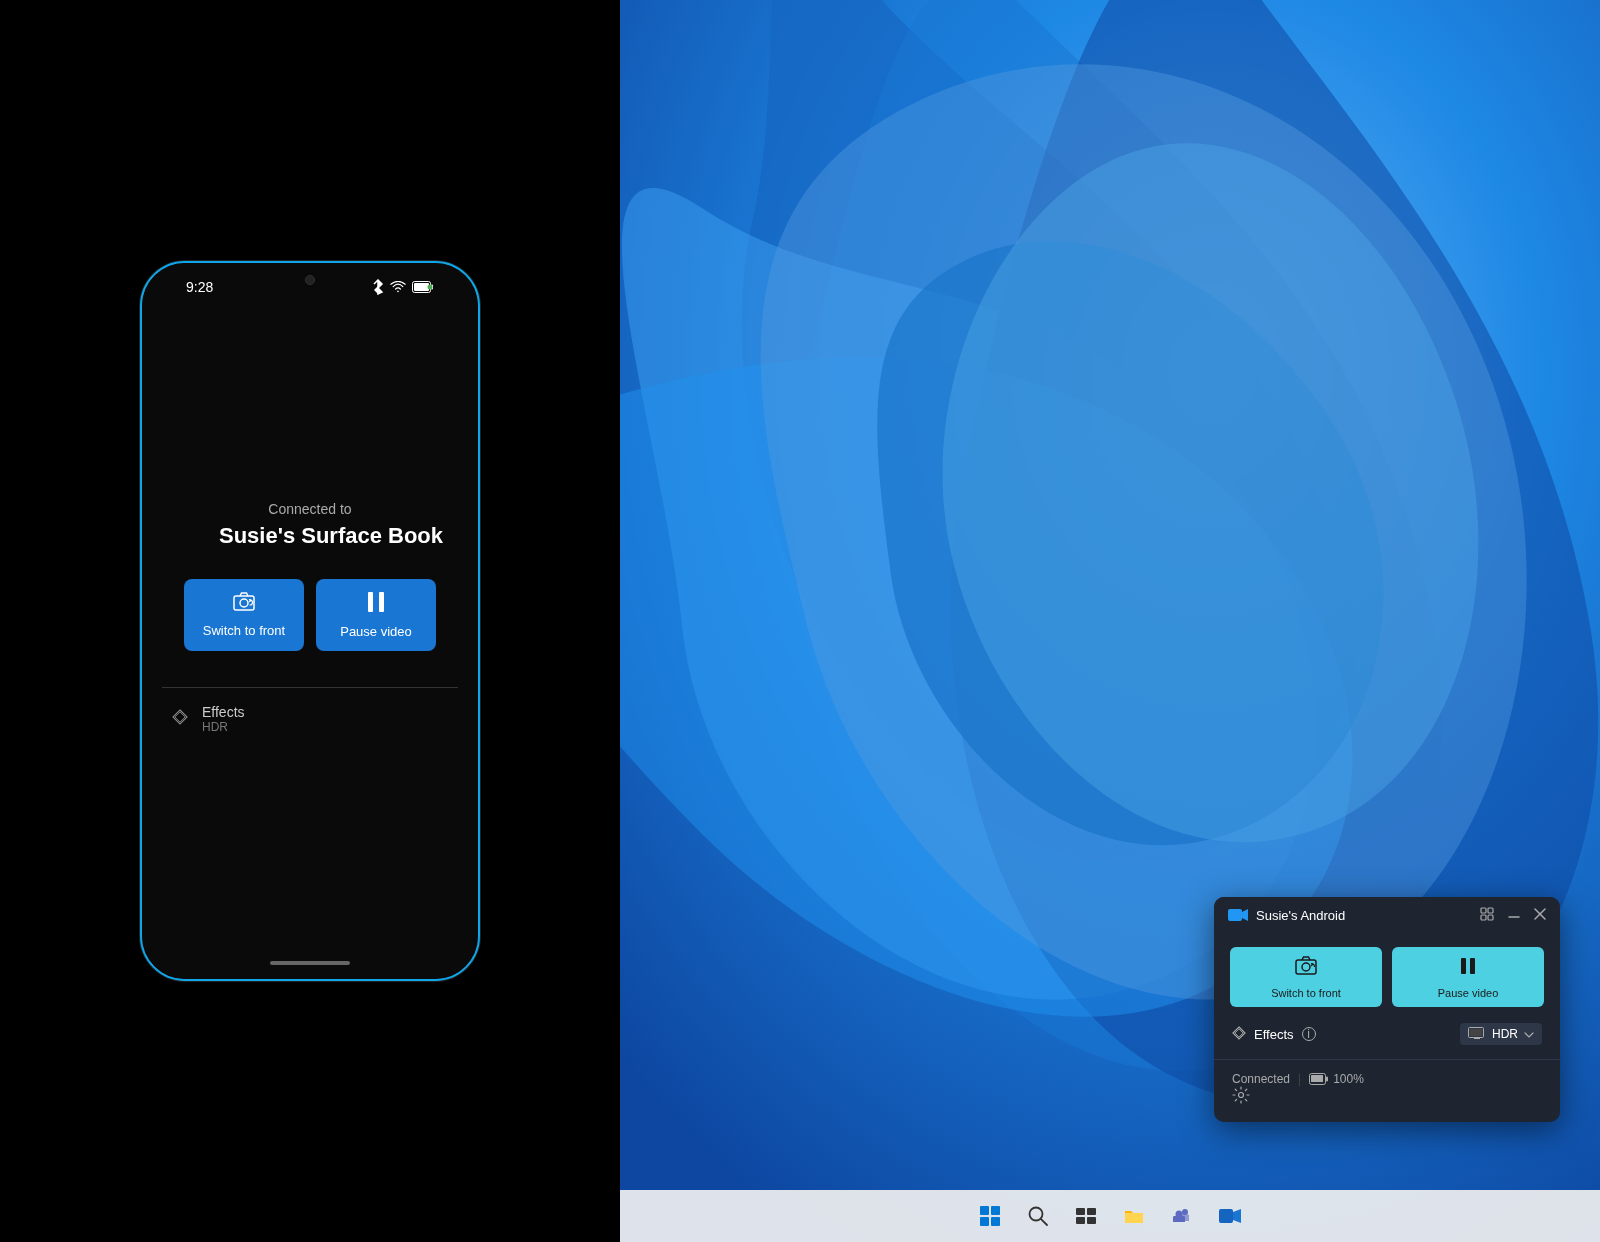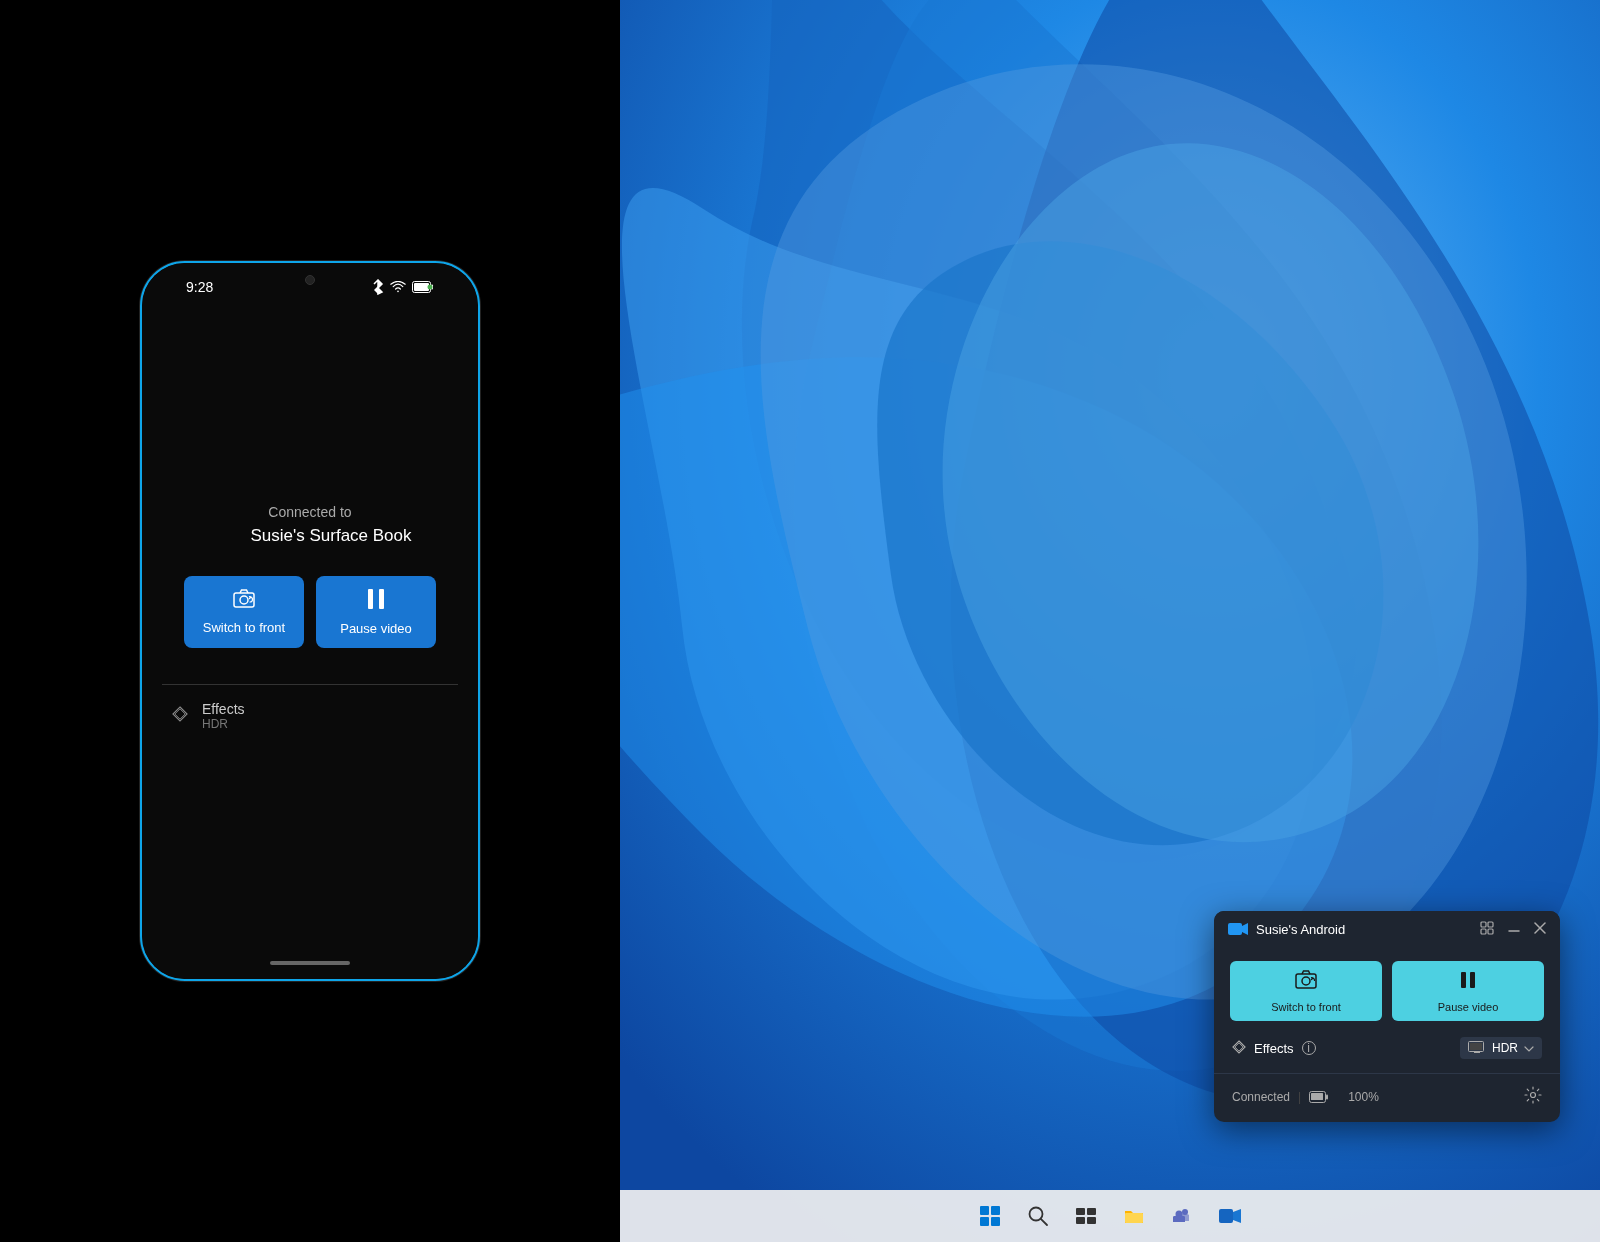--- a/index.html
+++ b/index.html
@@ -124,22 +124,22 @@
     }
 
     .phone-connected-to {
       color: #aaa;
       font-size: 14px;
       margin-bottom: 6px;
     }
 
     .phone-device-name {
       color: #fff;
-      font-size: 17px;
-      font-weight: 400;
+      font-size: 22px;
+      font-weight: 700;
       margin-bottom: 30px;
       margin-left: 42px;
     }
 
     .phone-buttons-row {
       display: flex;
       gap: 12px;
       margin-bottom: 20px;
     }
 
@@ -360,40 +360,41 @@
     }
 
     .popup-divider {
       height: 1px;
       background: #2d3748;
       margin: 0 -16px 12px;
     }
 
     .popup-footer {
       display: flex;
-      align-items: center;
+      align-items: flex-start;
       justify-content: space-between;
       padding: 0 2px;
+      flex-direction: column;
     }
 
     .popup-footer-left {
       display: flex;
       align-items: center;
       gap: 8px;
     }
 
     .popup-connected-label {
       color: #aaa;
       font-size: 12px;
     }
 
     .popup-battery-area {
       display: flex;
       align-items: center;
-      gap: 19px;
+      gap: 4px;
     }
 
     .popup-battery-pct {
       color: #aaa;
       font-size: 12px;
     }
 
     .popup-settings-btn {
       color: #aaa;
       font-size: 16px;

